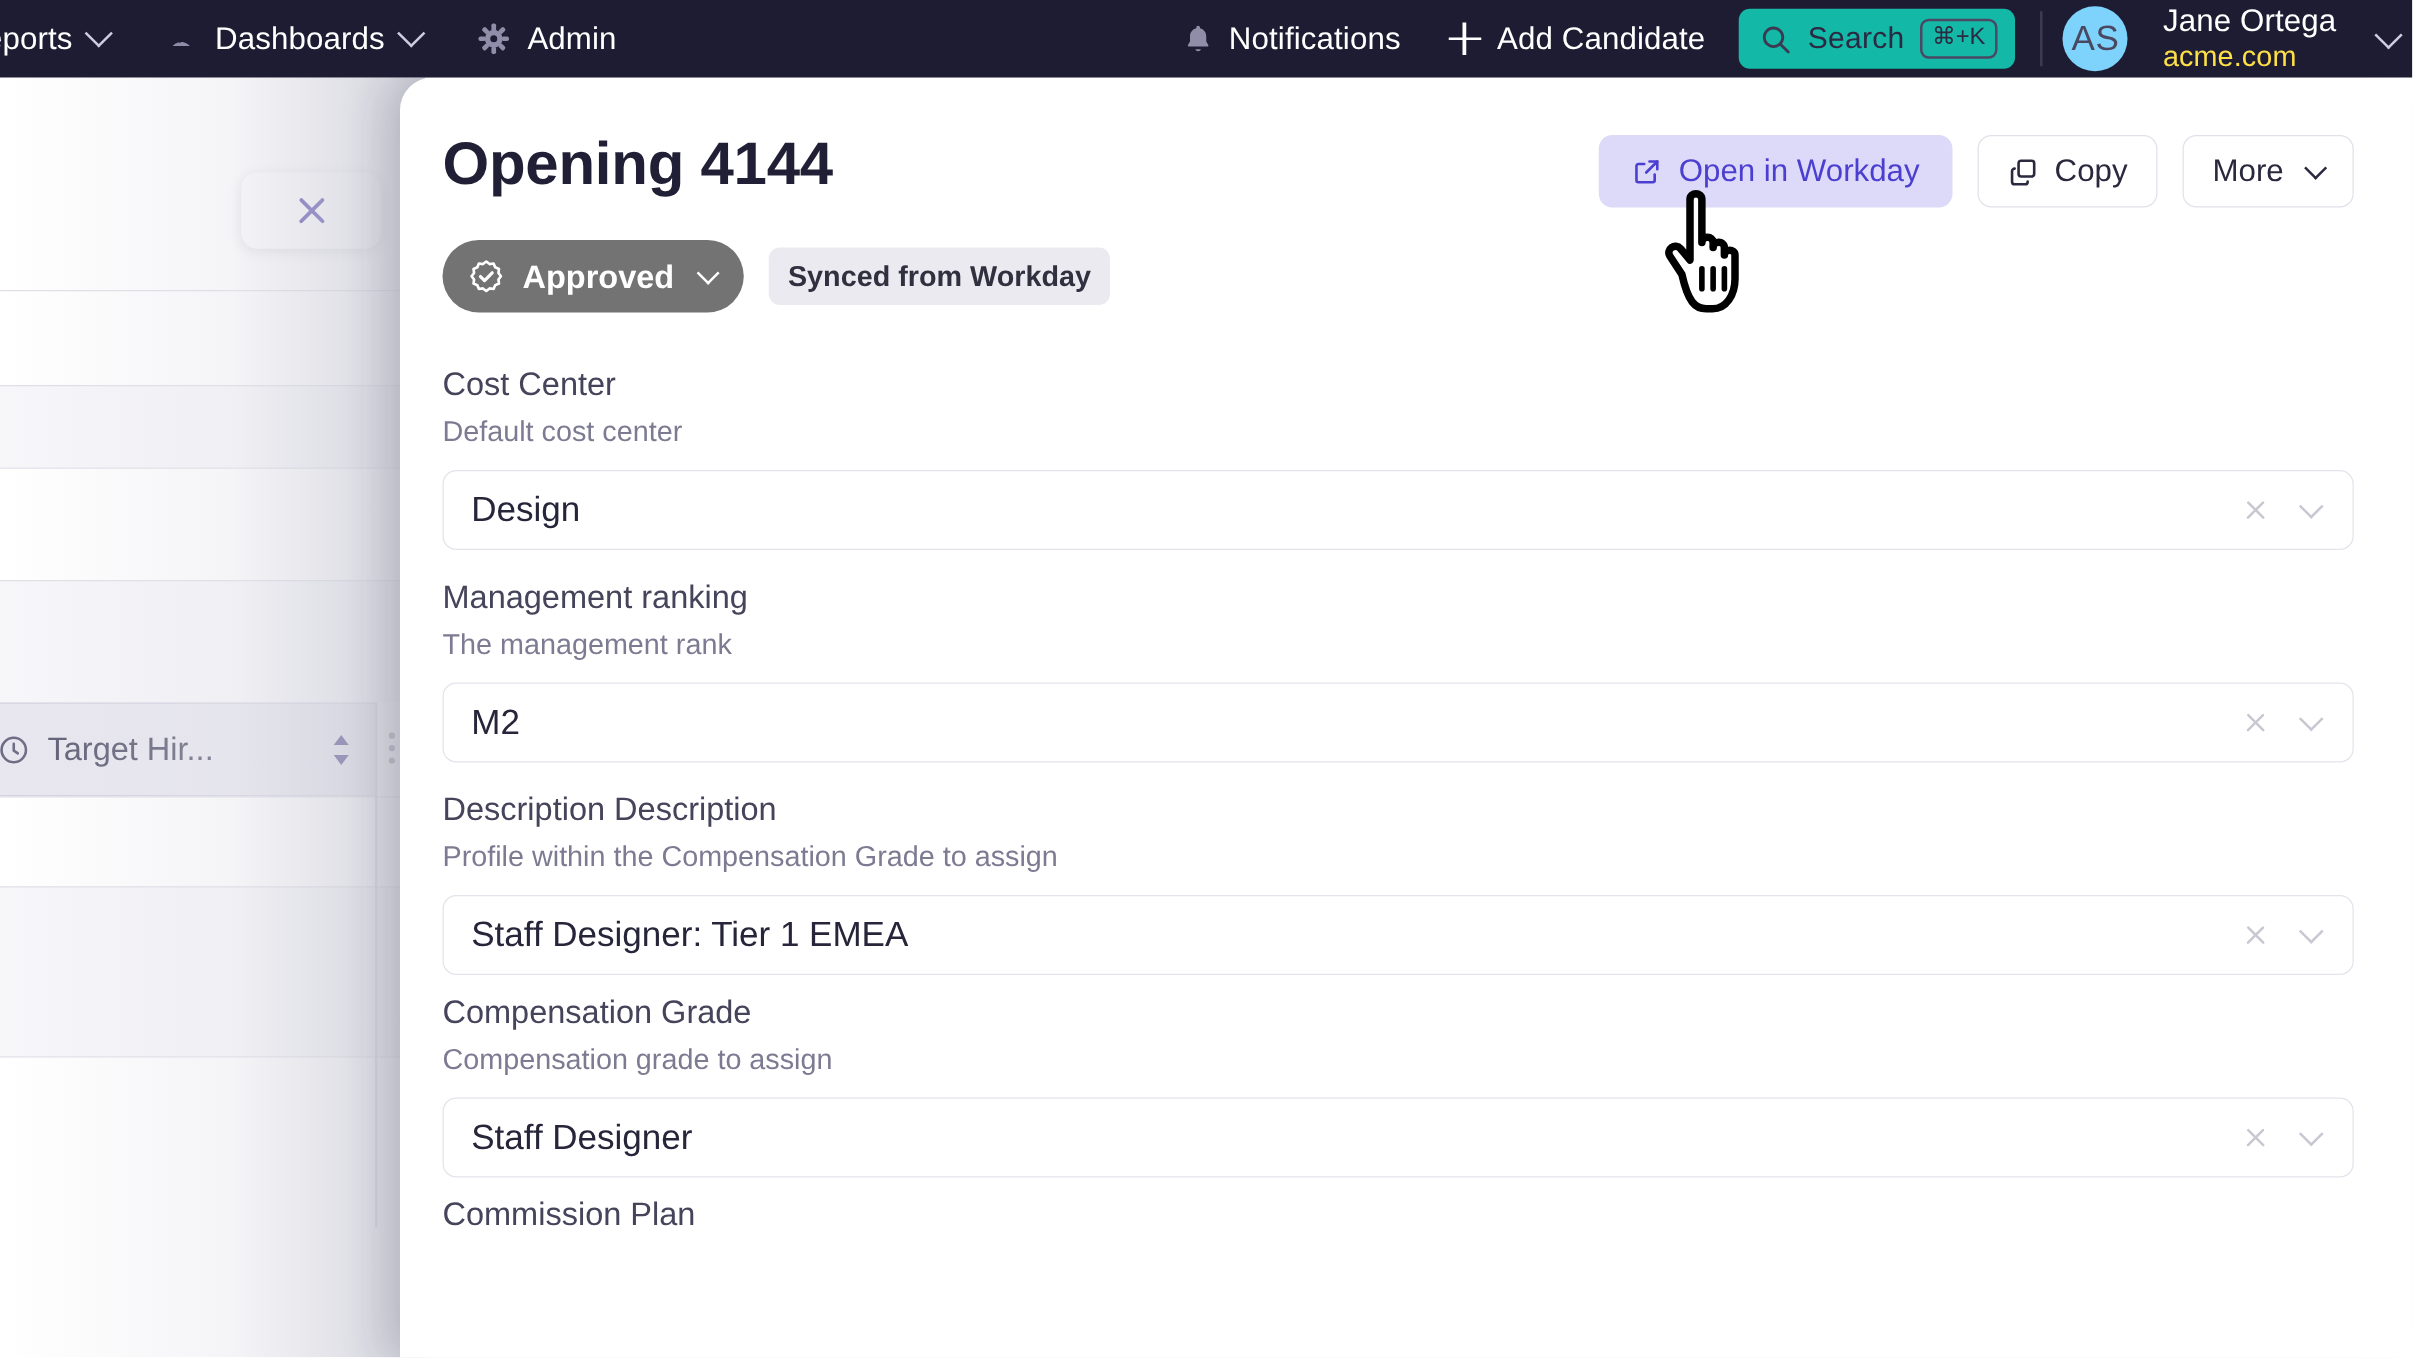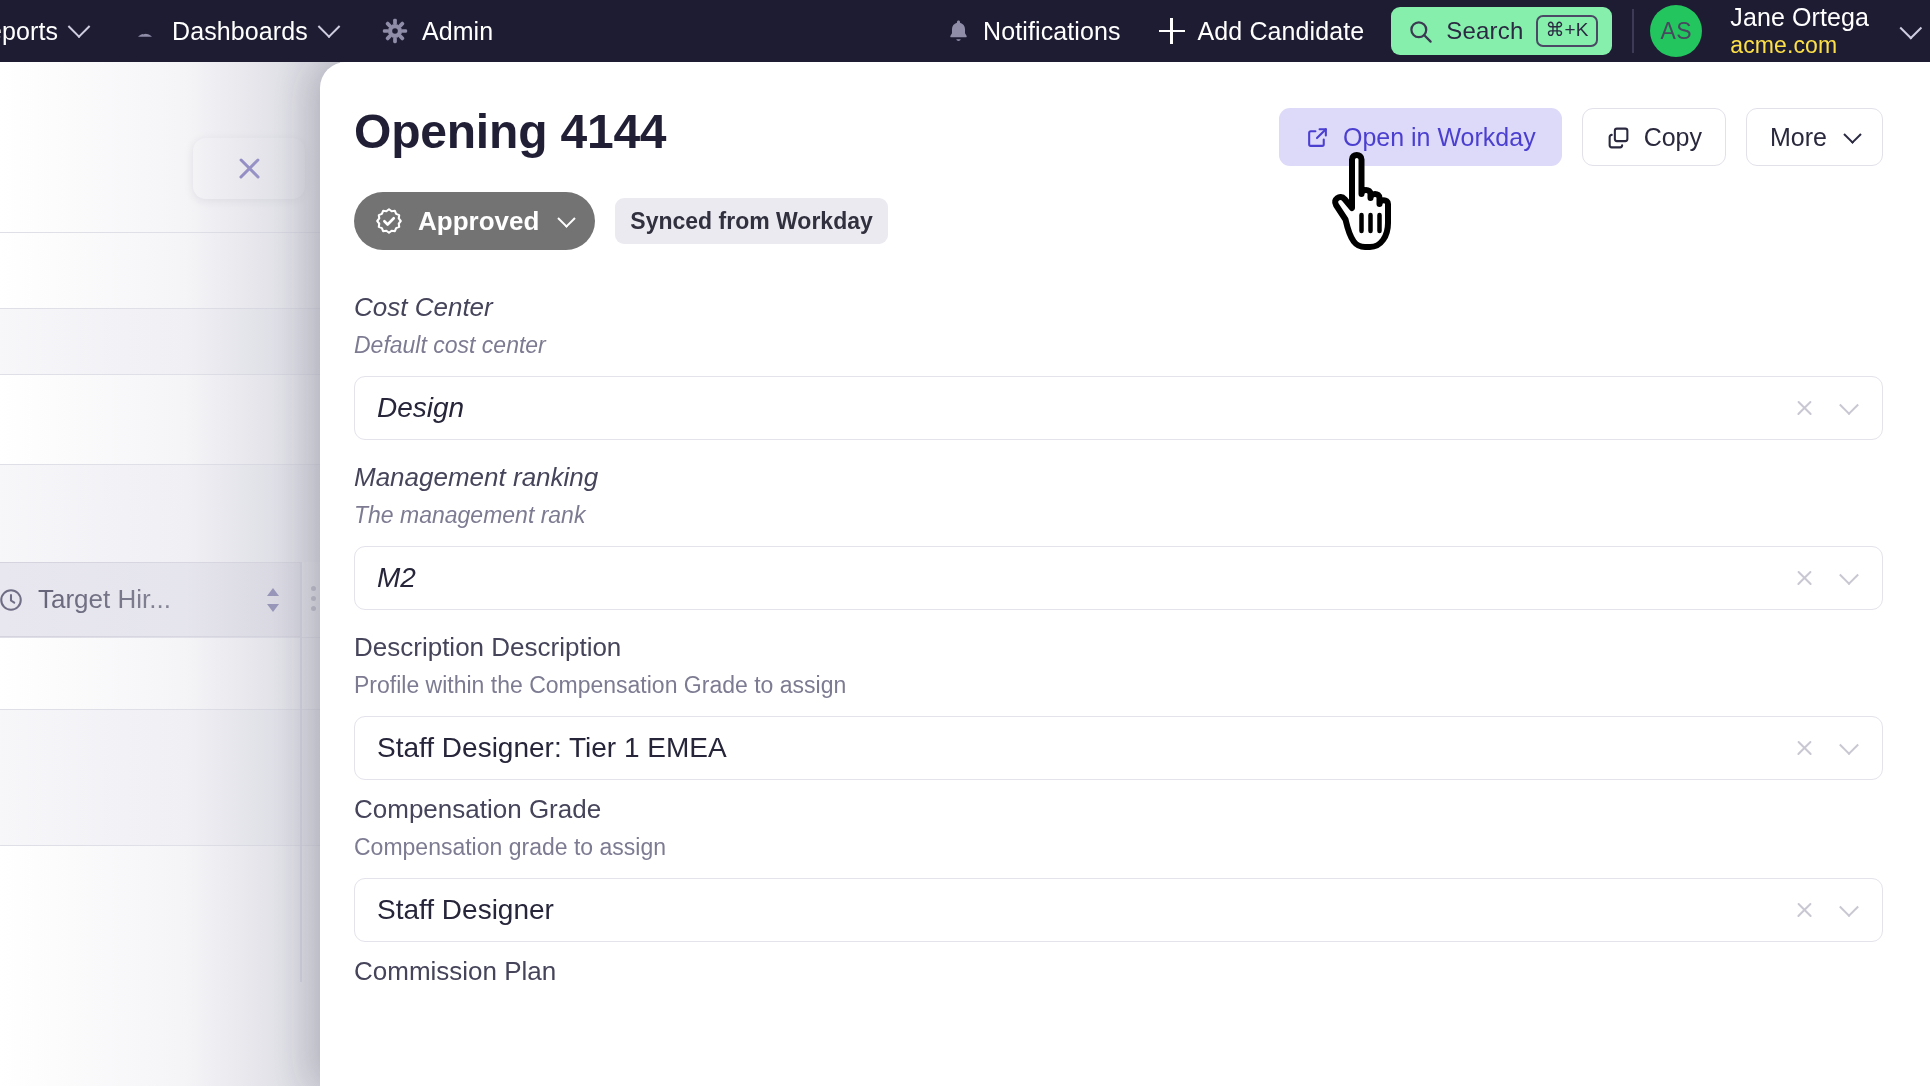--- a/index.html
+++ b/index.html
@@ -85,21 +85,21 @@
     position: absolute;
     background: #ffffff;
   }
   .plus::before { left: 0; top: 11.5px; width: 26px; height: 2.6px; }
   .plus::after  { top: 0; left: 11.5px; height: 26px; width: 2.6px; }
 
   .searchbox {
     display: flex;
     align-items: center;
     gap: 12px;
-    background: #86efac;
+    background: #14b8a6;
     border-radius: 9px;
     height: 48px;
     padding: 0 14px 0 16px;
     margin-left: 8px;
   }
   .searchbox .slabel {
     font-size: 24px;
     color: #2b2a42;
     letter-spacing: .2px;
   }
@@ -117,24 +117,24 @@
     width: 2px;
     height: 44px;
     background: #3c3a55;
     margin: 0 16px 0 20px;
     flex: none;
   }
 
   .avatar {
     width: 52px; height: 52px;
     border-radius: 50%;
-    background: #22c55e;
+    background: #7dd3fc;
     color: #4a4860;
     display: flex; align-items: center; justify-content: center;
-    font-size: 23px;
+    font-size: 28px;
     letter-spacing: .5px;
     flex: none;
   }
   .userblock {
     display: flex; flex-direction: column;
     justify-content: center;
     margin-left: 15px;
     line-height: 1.16;
   }
   .uname { font-size: 25px; color: #ffffff; white-space: nowrap; }
@@ -393,21 +393,21 @@
     background: #c8c7d2; border-radius: 2px;
   }
   .mini-x::before { transform: rotate(45deg); }
   .mini-x::after  { transform: rotate(-45deg); }
   .mini-chev {
     width: 14px; height: 14px;
     border-right: 2.3px solid #c8c7d2;
     border-bottom: 2.3px solid #c8c7d2;
     transform: rotate(45deg) translate(-2px,-2px);
   }
-  .field.gap-lg { margin-bottom: 22px; font-style: italic; }
+  .field.gap-lg { margin-bottom: 22px; }
   .field.gap-md { margin-bottom: 14px; }
 
   
   .cursor {
     position: absolute;
     left: 1318px;
     top: 147px;
     z-index: 90;
     pointer-events: none;
   }

